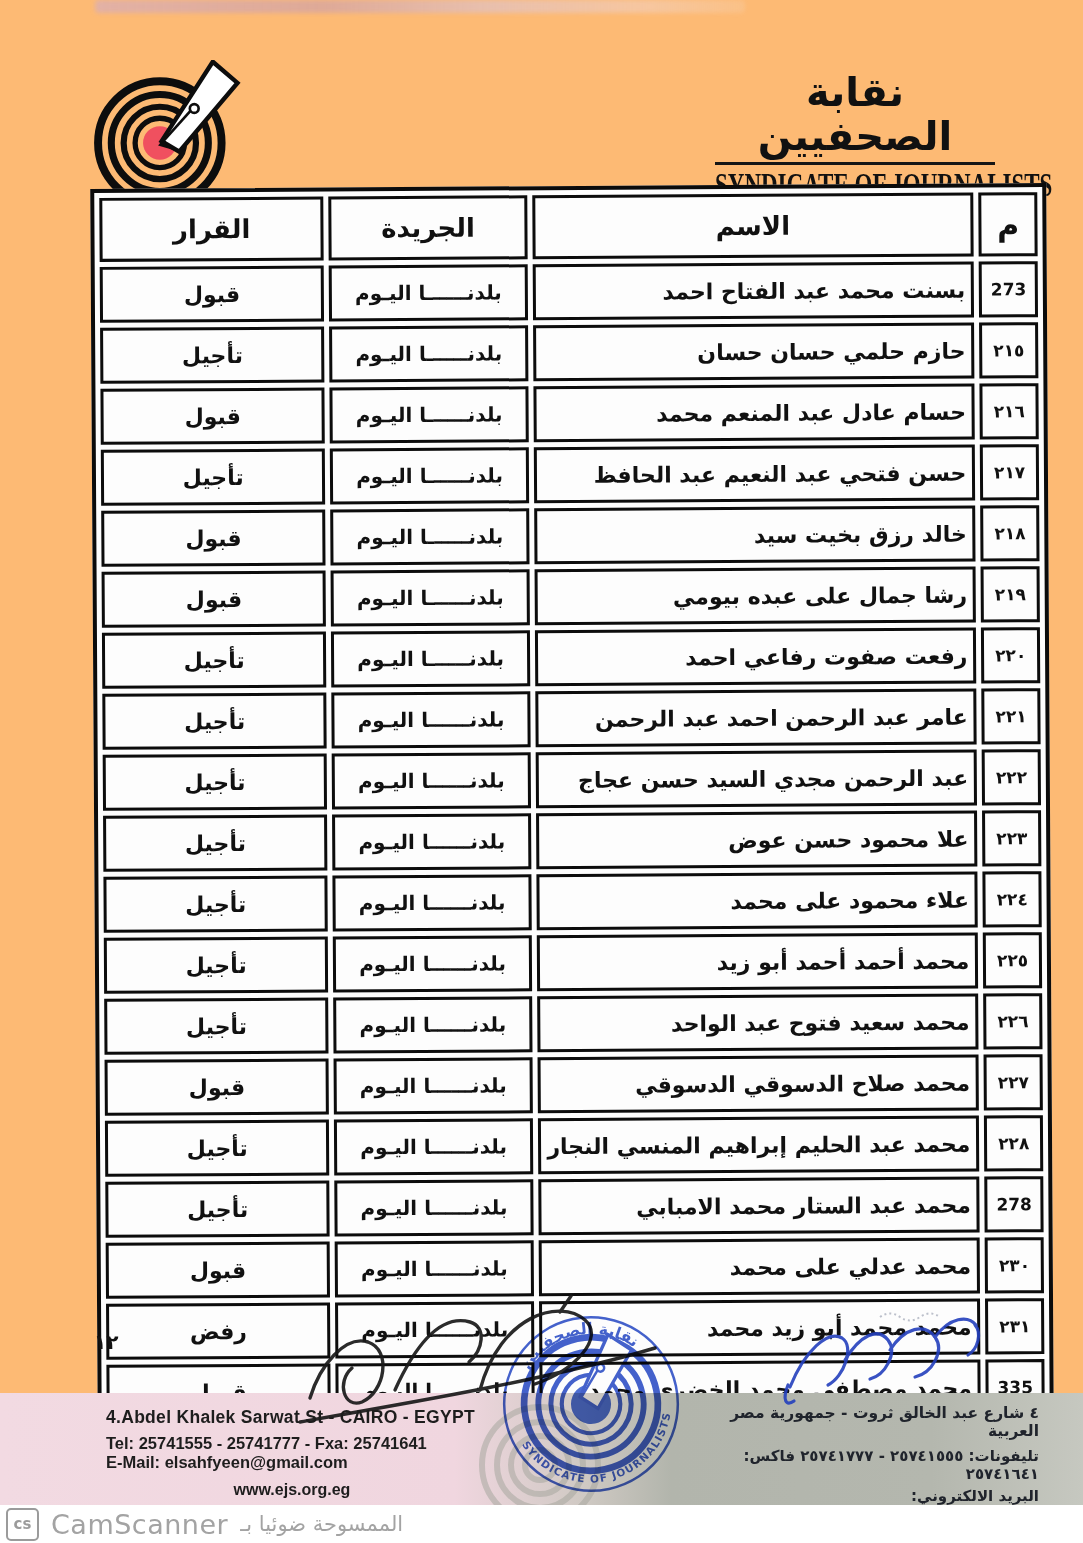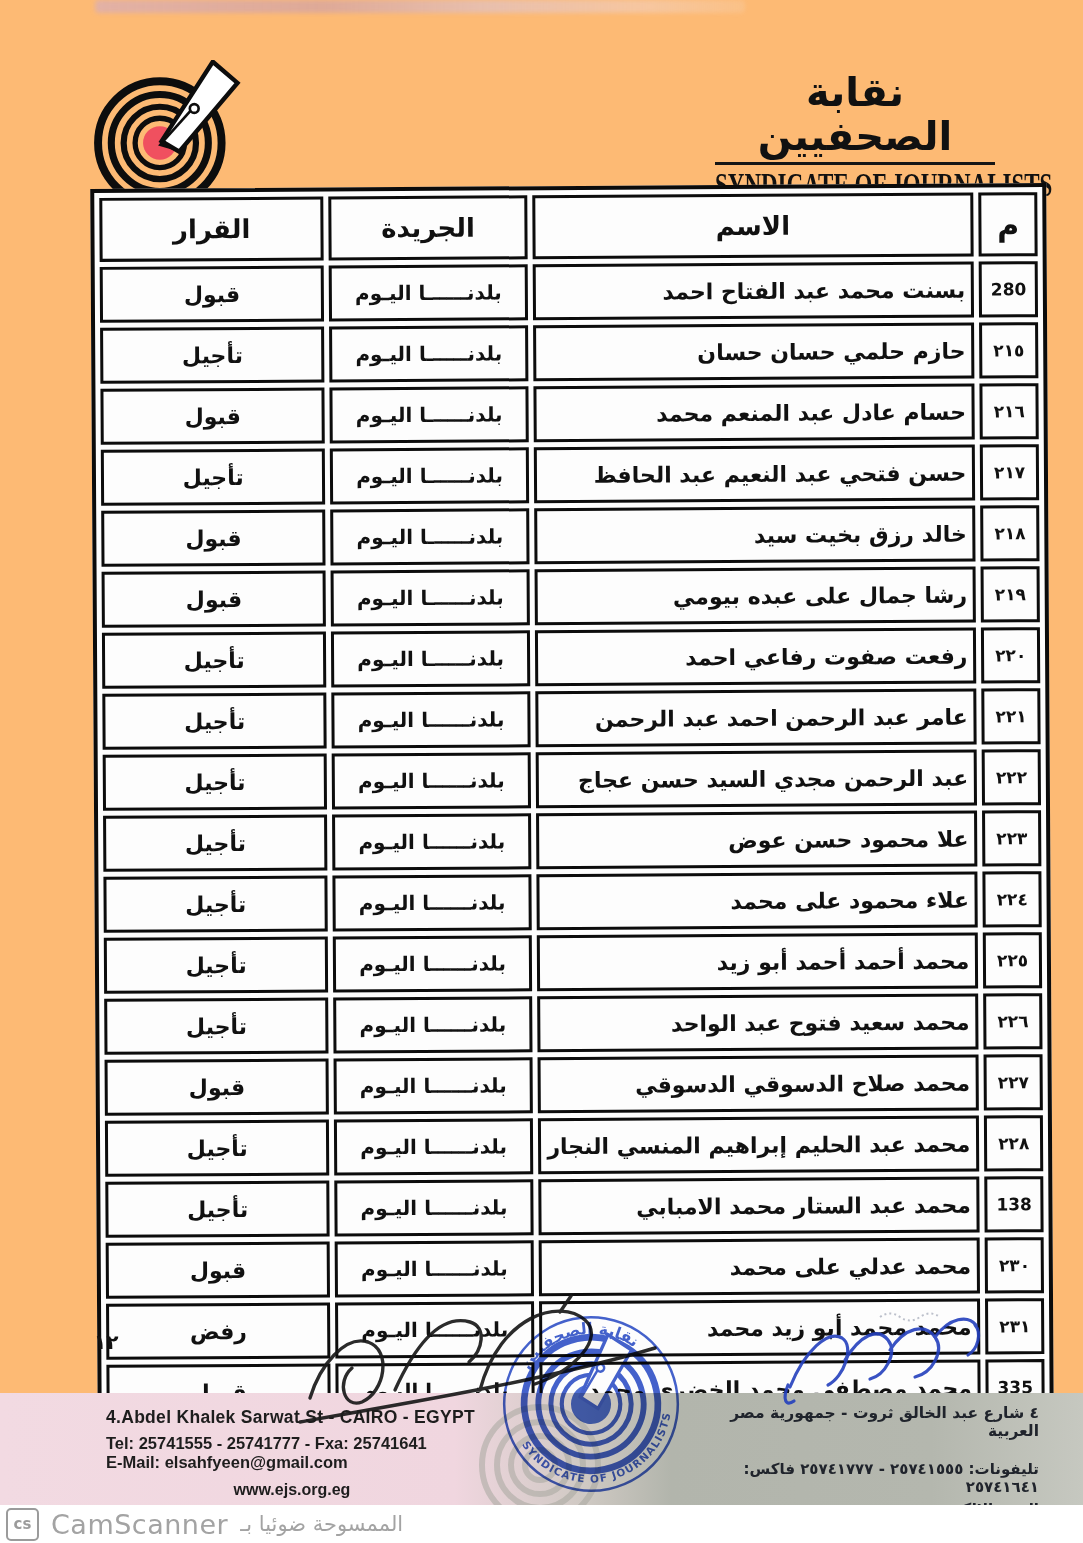--- a/index.html
+++ b/index.html
@@ -48,21 +48,21 @@
   .foot-en{position:absolute;left:106px;top:1407px;width:372px;
            font-family:Liberation Sans, sans-serif;font-weight:bold;color:#1d1d1d;}
   .foot-en .l1{font-size:17.5px;letter-spacing:.3px;}
   .foot-en .l2{font-size:16.5px;margin-top:6px;}
   .foot-en .l3{font-size:16.5px;}
   .foot-en .l4{font-size:16px;text-align:center;margin-top:9px;}
 
   .foot-ar{position:absolute;right:44px;top:1404px;width:360px;direction:rtl;text-align:right;
            font-weight:bold;color:#20242c;}
   .foot-ar .a1{font-size:15.5px;}
-  .foot-ar .a2{font-size:15px;margin-top:20px;}
+  .foot-ar .a2{font-size:15px;margin-top:7px;}
   .foot-ar .a3{font-size:15px;margin-top:4px;}
   .foot-ar .a3 .lat{font-family:"Liberation Serif",serif;font-size:24px;direction:ltr;unicode-bidi:embed;}
   .foot-ar .a4{font-size:15px;margin-top:2px;}
   .foot-ar .a4 .lat{font-family:"Liberation Serif",serif;font-size:20px;direction:ltr;unicode-bidi:embed;}
 
   
   .sig{position:absolute;pointer-events:none;}
   .stamp-blue{position:absolute;left:495px;top:1308px;opacity:.9;mix-blend-mode:multiply;}
   .stamp-ghost{position:absolute;left:473px;top:1398px;opacity:.55;}
 
@@ -119,21 +119,21 @@
         <tr class="hdr">
           <th class="h-num">م</th>
           <th>الاسم</th>
           <th>الجريدة</th>
           <th>القرار</th>
         </tr>
       </thead>
       <tbody>
 
       <tr>
-          <td class="num">280</td>
+          <td class="num">273</td>
           <td class="name">بسنت محمد عبد الفتاح احمد</td>
           <td class="paper">بلدنــــــا اليـوم</td>
           <td class="dec">قبول</td>
         </tr>
           <tr>
           <td class="num">٢١٥</td>
           <td class="name">حازم حلمي حسان حسان</td>
           <td class="paper">بلدنــــــا اليـوم</td>
           <td class="dec">تأجيل</td>
         </tr>
@@ -209,21 +209,21 @@
           <td class="paper">بلدنــــــا اليـوم</td>
           <td class="dec">قبول</td>
         </tr>
           <tr>
           <td class="num">٢٢٨</td>
           <td class="name">محمد عبد الحليم إبراهيم المنسي النجار</td>
           <td class="paper">بلدنــــــا اليـوم</td>
           <td class="dec">تأجيل</td>
         </tr>
           <tr>
-          <td class="num">138</td>
+          <td class="num">278</td>
           <td class="name">محمد عبد الستار محمد الامبابي</td>
           <td class="paper">بلدنــــــا اليـوم</td>
           <td class="dec">تأجيل</td>
         </tr>
           <tr>
           <td class="num">٢٣٠</td>
           <td class="name">محمد عدلي على محمد</td>
           <td class="paper">بلدنــــــا اليـوم</td>
           <td class="dec">قبول</td>
         </tr>

